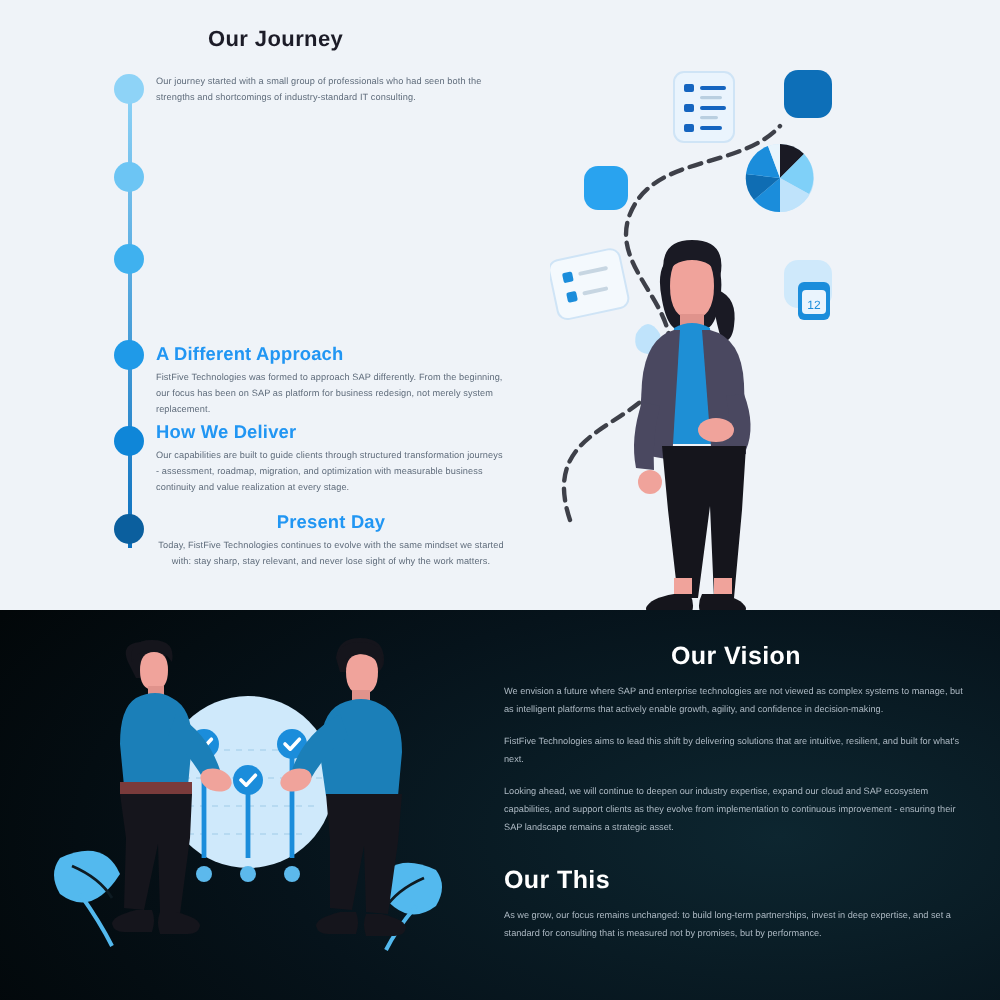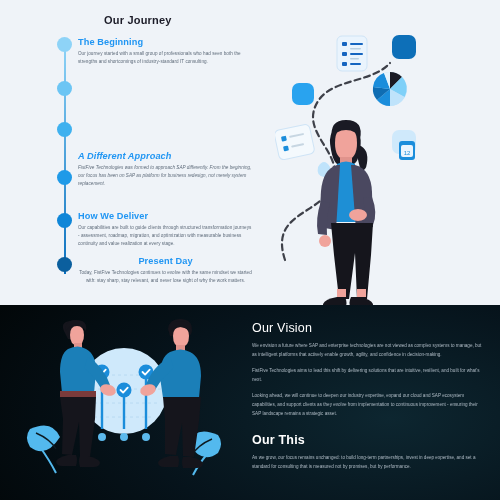--- a/index.html
+++ b/index.html
@@ -47,22 +47,22 @@
   
   .dark{
     position:absolute;left:0;top:305px;width:500px;height:195px;
     background:radial-gradient(120% 150% at 78% 58%, #0d2630 0%, #06131b 42%, #020709 75%, #000000 100%);
     overflow:hidden;
   }
   .dark-col{
     position:absolute;left:252px;top:16px;width:232px;
   }
   .dark-h{
-    font-size:12.5px;font-weight:normal;color:#ffffff;
-    margin:0 0 7px 0;letter-spacing:.2px;
+    font-size:12.5px;font-weight:bold;color:#ffffff;
+    margin:0 0 7px 0;letter-spacing:.2px;text-align:center;
   }
   .dark-p{
     font-size:4.6px;color:#aebac4;line-height:1.95;margin:0 0 7px 0;
   }
   .dark-h2{
     font-size:12.5px;font-weight:bold;color:#ffffff;
     margin:14px 0 7px 0;letter-spacing:.2px;
   }
   .illo-bottom{position:absolute;left:18px;top:8px;width:215px;height:180px;}
 </style>
@@ -78,27 +78,26 @@
     <div class="rail"></div>
 
     <div class="dot" style="top:37px;background:#8ed3f7;"></div>
     <div class="dot" style="top:81px;background:#6cc5f4;"></div>
     <div class="dot" style="top:122px;background:#3fb1ef;"></div>
     <div class="dot" style="top:170px;background:#1f9ae8;"></div>
     <div class="dot" style="top:213px;background:#0f86d8;"></div>
     <div class="dot" style="top:257px;background:#0b5f9e;"></div>
 
     <div class="tl-item" style="top:37px;">
-      <div class="tl-head">The Beginning</div>
       <div class="tl-body">Our journey started with a small group of professionals who had seen both the strengths and shortcomings of industry-standard IT consulting.</div>
     </div>
 
 
 
-    <div class="tl-item" style="top:151px;font-style:italic;">
+    <div class="tl-item" style="top:172px;">
       <div class="tl-head">A Different Approach</div>
       <div class="tl-body">FistFive Technologies was formed to approach SAP differently. From the beginning, our focus has been on SAP as platform for business redesign, not merely system replacement.</div>
     </div>
 
     <div class="tl-item" style="top:211px;">
       <div class="tl-head">How We Deliver</div>
       <div class="tl-body">Our capabilities are built to guide clients through structured transformation journeys - assessment, roadmap, migration, and optimization with measurable business continuity and value realization at every stage.</div>
     </div>
 
     <div class="tl-item" style="top:256px;text-align:center;">

